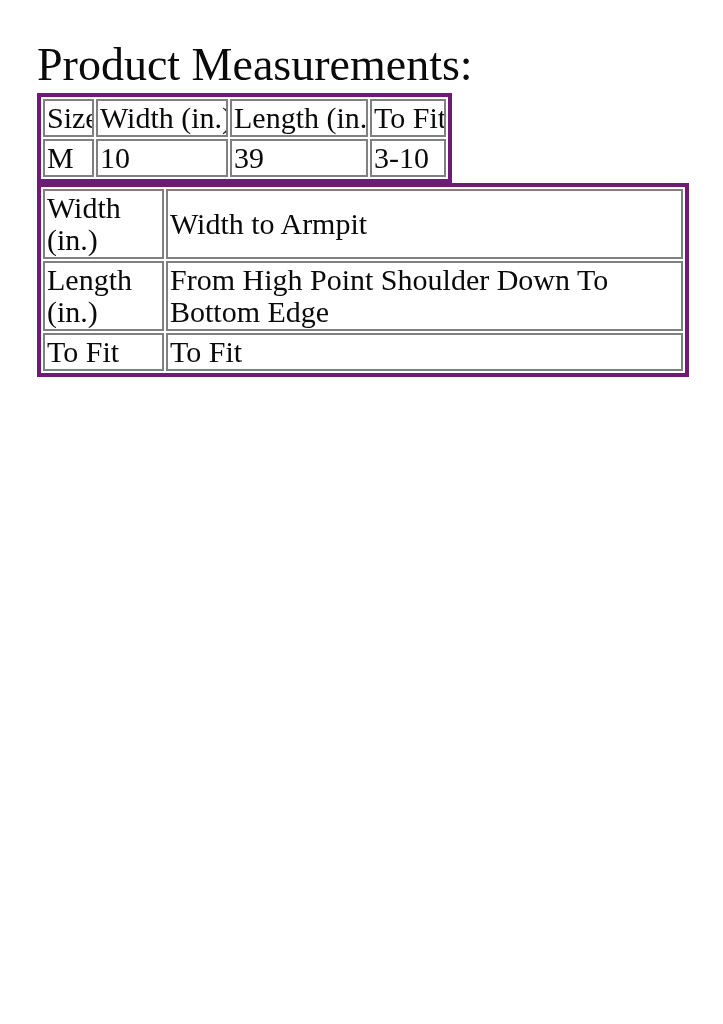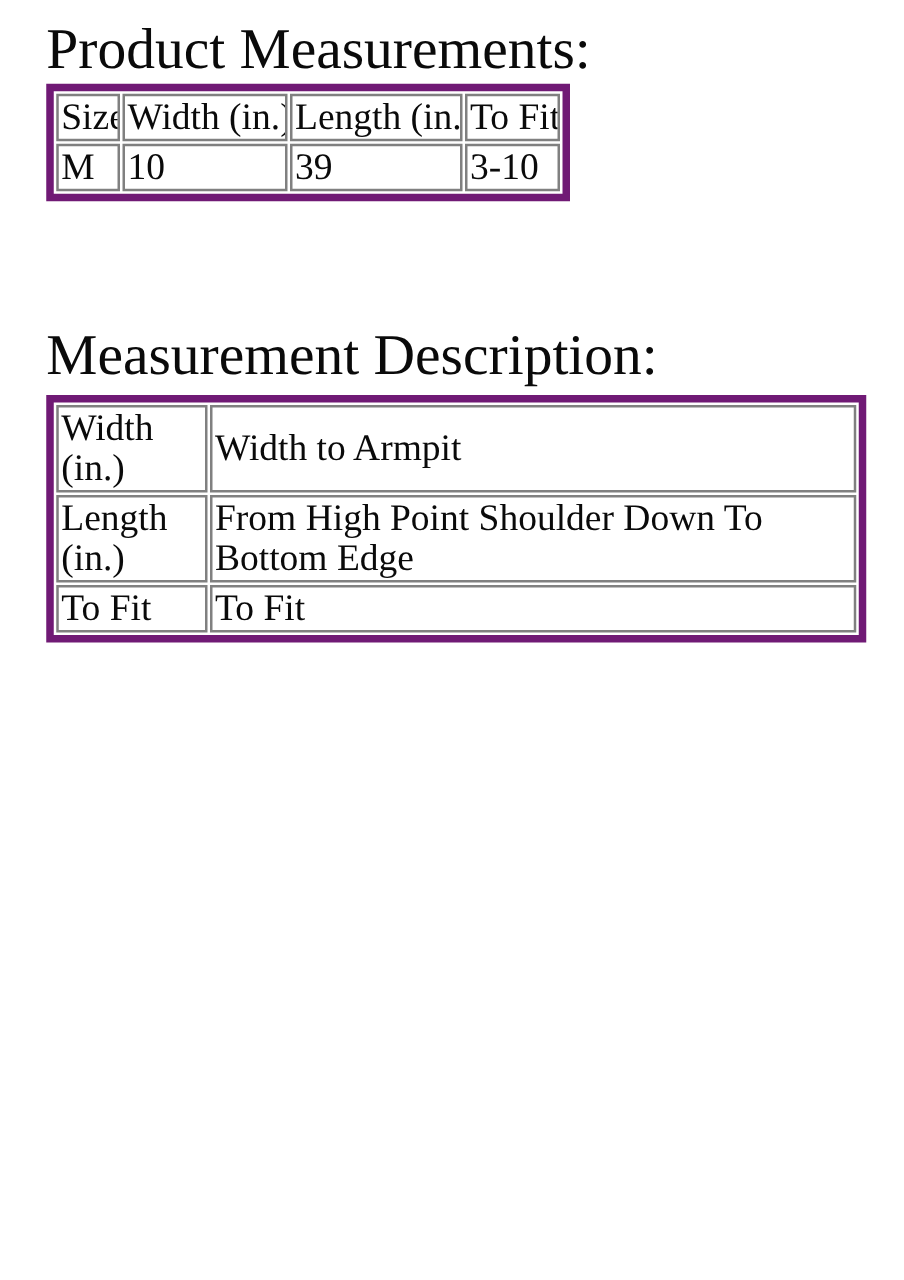--- a/index.html
+++ b/index.html
@@ -9,39 +9,39 @@
   }
   .page {
     position: relative;
     width: 723px;
     height: 1024px;
     background: #ffffff;
     overflow: hidden;
     font-family: "Liberation Serif", "DejaVu Serif", serif;
     color: #0a0a0a;
     box-sizing: border-box;
-    padding: 12px 0 0 37px;
+    padding: 38px 0 0 37px;
   }
   h1.doc-heading {
     font-family: "Liberation Serif", "DejaVu Serif", serif;
     font-weight: 400;
     font-size: 46px;
     line-height: 53px;
     margin: 0 0 2px 0;
     color: #0a0a0a;
     letter-spacing: 0px;
   }
   h1.doc-heading.second {
     margin-top: 96px;
     margin-bottom: 6px;
   }
   table.meas {
     border-collapse: separate;
     border-spacing: 2px;
-    border: 6px solid #701a75;
+    border: 4px solid #701a75;
     table-layout: fixed;
     font-size: 30px;
     line-height: 32px;
     color: #0a0a0a;
     background: #ffffff;
   }
   table.meas td, table.meas th {
     border: 2px solid #808080;
     font-weight: 400;
     text-align: left;
@@ -87,21 +87,20 @@
       </tr>
       <tr>
         <td>M</td>
         <td>10</td>
         <td>39</td>
         <td>3-10</td>
       </tr>
     </tbody>
   </table>
 
-  <h1 class="doc-heading second">Measurement Description:</h1>
 
   <table class="meas meas-desc">
     <colgroup>
       <col style="width:121px">
       <col style="width:517px">
     </colgroup>
     <tbody>
       <tr>
         <td class="label-cell">Width (in.)</td>
         <td>Width to Armpit</td>

